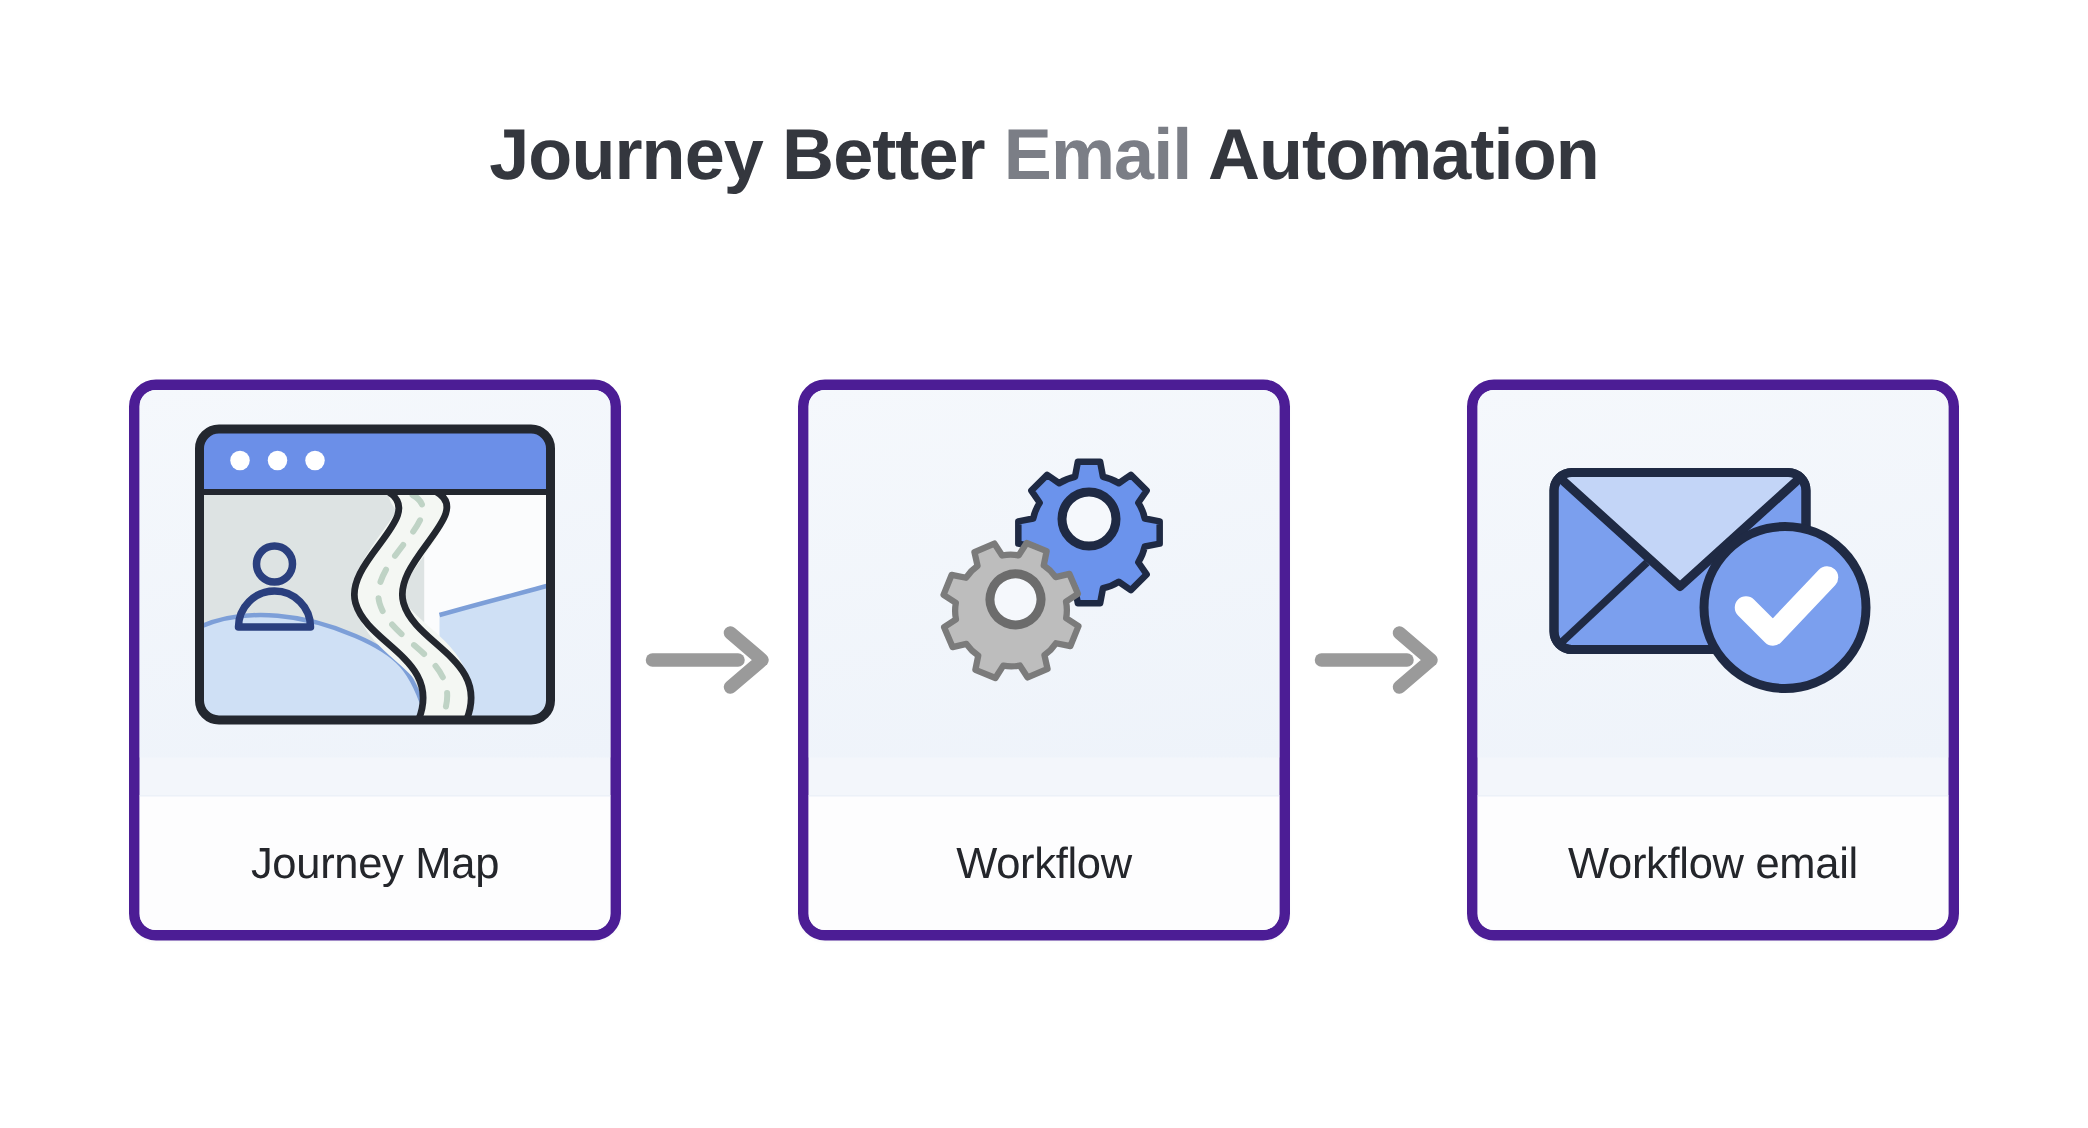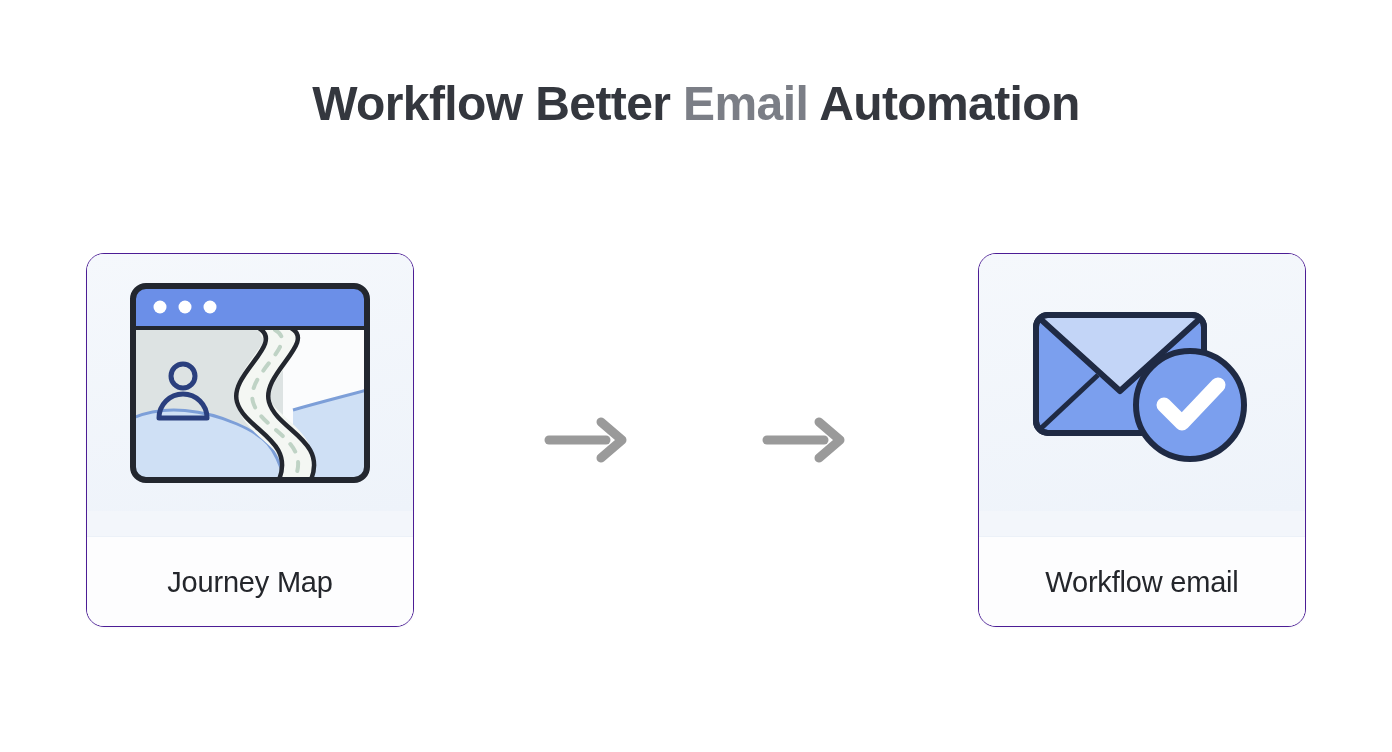--- a/index.html
+++ b/index.html
@@ -47,21 +47,21 @@
     flex-direction: row;
     align-items: center;
     justify-content: space-between;
   }
 
   
   .card {
     width: 328px;
     height: 374px;
     border-radius: 18px;
-    border: 1px solid #4c1d95;
+    border: 7px solid #4c1d95;
     background: #f3f6fb;
     overflow: hidden;
     display: flex;
     flex-direction: column;
     flex: 0 0 auto;
     box-shadow: 0 1px 2px rgba(40,60,100,0.03);
     gap: 25px;
   }
 
   .card-icon-area {
@@ -103,21 +103,21 @@
   .arrow svg { display: block; }
 
   svg { overflow: visible; }
 </style>
 </head>
 <body>
 
 <div id="page">
 
   <h1 class="page-title">
-    <span>Workflow Better </span><span class="title-accent">Email</span><span> Automation</span>
+    <span>Journey Better </span><span class="title-accent">Email</span><span> Automation</span>
   </h1>
 
   <div class="flow-row">
 
     <div class="card">
       <div class="card-icon-area">
         <svg width="250" height="210" viewBox="0 0 250 210">
           <defs>
             <clipPath id="winClip">
               <rect x="8" y="8" width="234" height="194" rx="13" ry="13"></rect>
@@ -171,20 +171,59 @@
       </div>
     </div>
 
     <div class="arrow">
       <svg width="86" height="46" viewBox="0 0 86 46">
         <line x1="5" y1="23" x2="62" y2="23" stroke="#9a9a9a" stroke-width="9" stroke-linecap="round"></line>
         <polyline points="57,5 78,23 57,41" fill="none" stroke="#9a9a9a" stroke-width="9" stroke-linecap="round" stroke-linejoin="round"></polyline>
       </svg>
     </div>
 
+    <div class="card">
+      <div class="card-icon-area">
+        <svg width="220" height="200" viewBox="0 0 220 200">
+
+          <g transform="translate(140,72)">
+            <g transform="rotate(0)">
+              <path d="M -12,-62 L 12,-62 L 15,-46
+                       A 48,48 0 0 1 32,-39 L 45,-48 L 62,-31 L 53,-18
+                       A 48,48 0 0 1 60,-1 L 76,2 L 76,26 L 60,29
+                       A 48,48 0 0 1 53,46 L 62,59 L 45,76 L 32,67
+                       A 48,48 0 0 1 15,74 L 12,90 L -12,90 L -15,74
+                       A 48,48 0 0 1 -32,67 L -45,76 L -62,59 L -53,46
+                       A 48,48 0 0 1 -60,29 L -76,26 L -76,2 L -60,-1
+                       A 48,48 0 0 1 -53,-18 L -62,-31 L -45,-48 L -32,-39
+                       A 48,48 0 0 1 -15,-46 Z" transform="scale(0.62) translate(0,-14)" fill="#6b93ec" stroke="#1f2a44" stroke-width="7" stroke-linejoin="round"></path>
+              <circle cx="0" cy="-9" r="18" fill="#f5f8fc" stroke="#1f2a44" stroke-width="6"></circle>
+            </g>
+          </g>
+
+          <g transform="translate(88,124)">
+            <g transform="rotate(22)">
+              <path d="M -12,-62 L 12,-62 L 15,-46
+                       A 48,48 0 0 1 32,-39 L 45,-48 L 62,-31 L 53,-18
+                       A 48,48 0 0 1 60,-1 L 76,2 L 76,26 L 60,29
+                       A 48,48 0 0 1 53,46 L 62,59 L 45,76 L 32,67
+                       A 48,48 0 0 1 15,74 L 12,90 L -12,90 L -15,74
+                       A 48,48 0 0 1 -32,67 L -45,76 L -62,59 L -53,46
+                       A 48,48 0 0 1 -60,29 L -76,26 L -76,2 L -60,-1
+                       A 48,48 0 0 1 -53,-18 L -62,-31 L -45,-48 L -32,-39
+                       A 48,48 0 0 1 -15,-46 Z" transform="scale(0.60) translate(0,-14)" fill="#bdbdbd" stroke="#7b7b7b" stroke-width="7" stroke-linejoin="round"></path>
+              <circle cx="0" cy="-8" r="17" fill="#f5f8fc" stroke="#6c6c6c" stroke-width="6"></circle>
+            </g>
+          </g>
+        </svg>
+      </div>
+      <div class="card-label-area">
+        <span class="card-label">Workflow</span>
+      </div>
+    </div>
 
     <div class="arrow">
       <svg width="86" height="46" viewBox="0 0 86 46">
         <line x1="5" y1="23" x2="62" y2="23" stroke="#9a9a9a" stroke-width="9" stroke-linecap="round"></line>
         <polyline points="57,5 78,23 57,41" fill="none" stroke="#9a9a9a" stroke-width="9" stroke-linecap="round" stroke-linejoin="round"></polyline>
       </svg>
     </div>
 
     <div class="card">
       <div class="card-icon-area">

